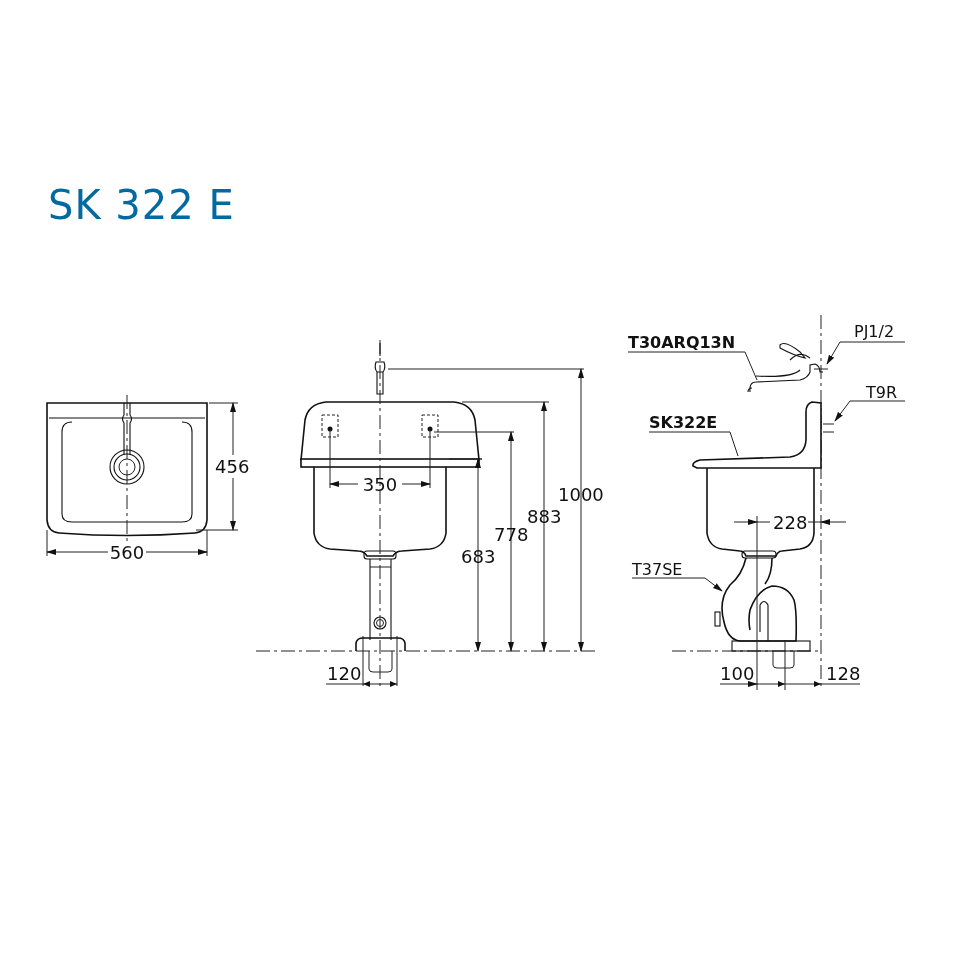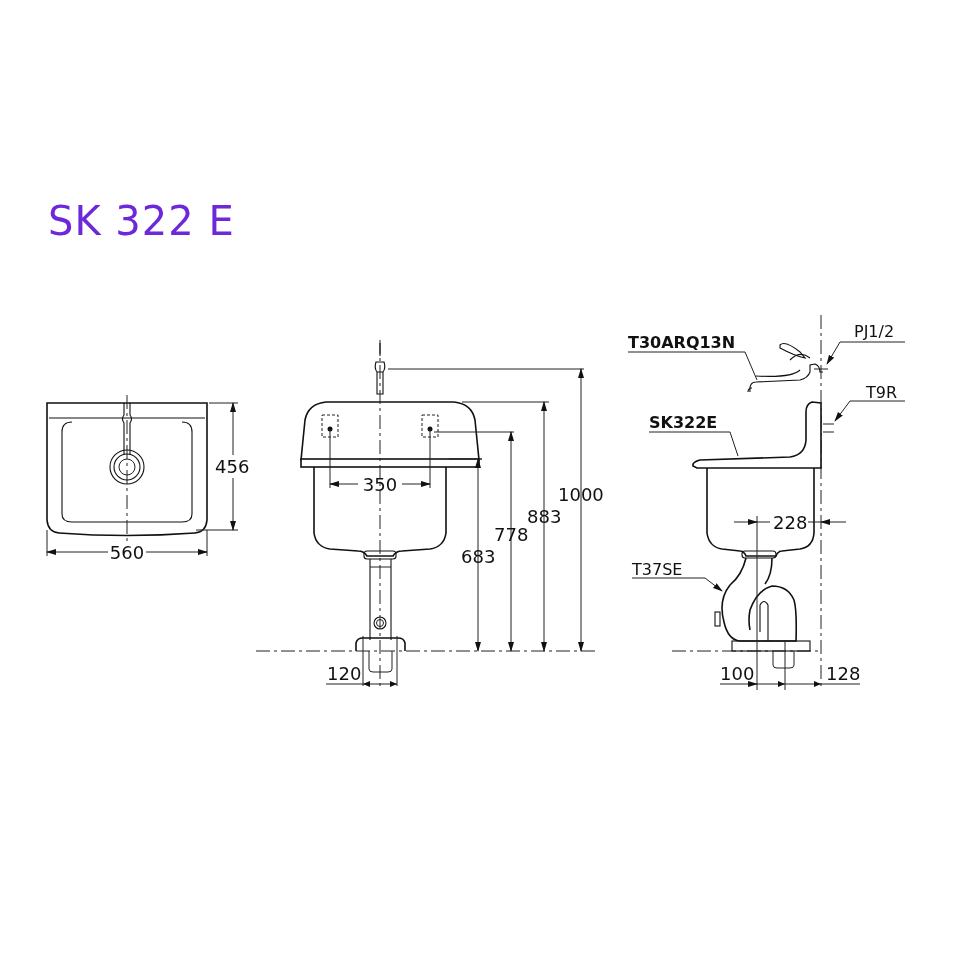--- a/index.html
+++ b/index.html
@@ -1,17 +1,17 @@
 <!DOCTYPE html>
 <html><head>
 <meta charset="utf-8">
 <style>
   html, body { margin:0; padding:0; background:#ffffff; }
   body { width:960px; height:960px; position:relative; overflow:hidden; font-family:"DejaVu Sans", sans-serif; }
-  .title { position:absolute; left:48px; top:198px; font-size:40px; color:#6d28d9; letter-spacing:1px; font-family:"DejaVu Sans", sans-serif; }
+  .title { position:absolute; left:48px; top:182px; font-size:40px; color:#0369a1; letter-spacing:1px; font-family:"DejaVu Sans", sans-serif; }
   svg { position:absolute; left:0; top:0; }
   .ln { stroke:#111; stroke-width:1.6; fill:none; }
   .ln2 { stroke:#111; stroke-width:1.1; fill:none; }
   .thin { stroke:#222; stroke-width:1; fill:none; }
   .dash { stroke:#222; stroke-width:1; fill:none; stroke-dasharray:14 4 3 4; }
   .dim { stroke:#222; stroke-width:1; fill:none; }
   .dimtxt { font-family:"DejaVu Sans", sans-serif; font-size:18px; fill:#111; }
   .lbl { font-family:"DejaVu Sans", sans-serif; font-size:16px; fill:#111; }
   .lblb { font-family:"DejaVu Sans", sans-serif; font-size:16px; font-weight:bold; fill:#111; }
   .fillw { fill:#fff; stroke:#111; stroke-width:1.6; }

